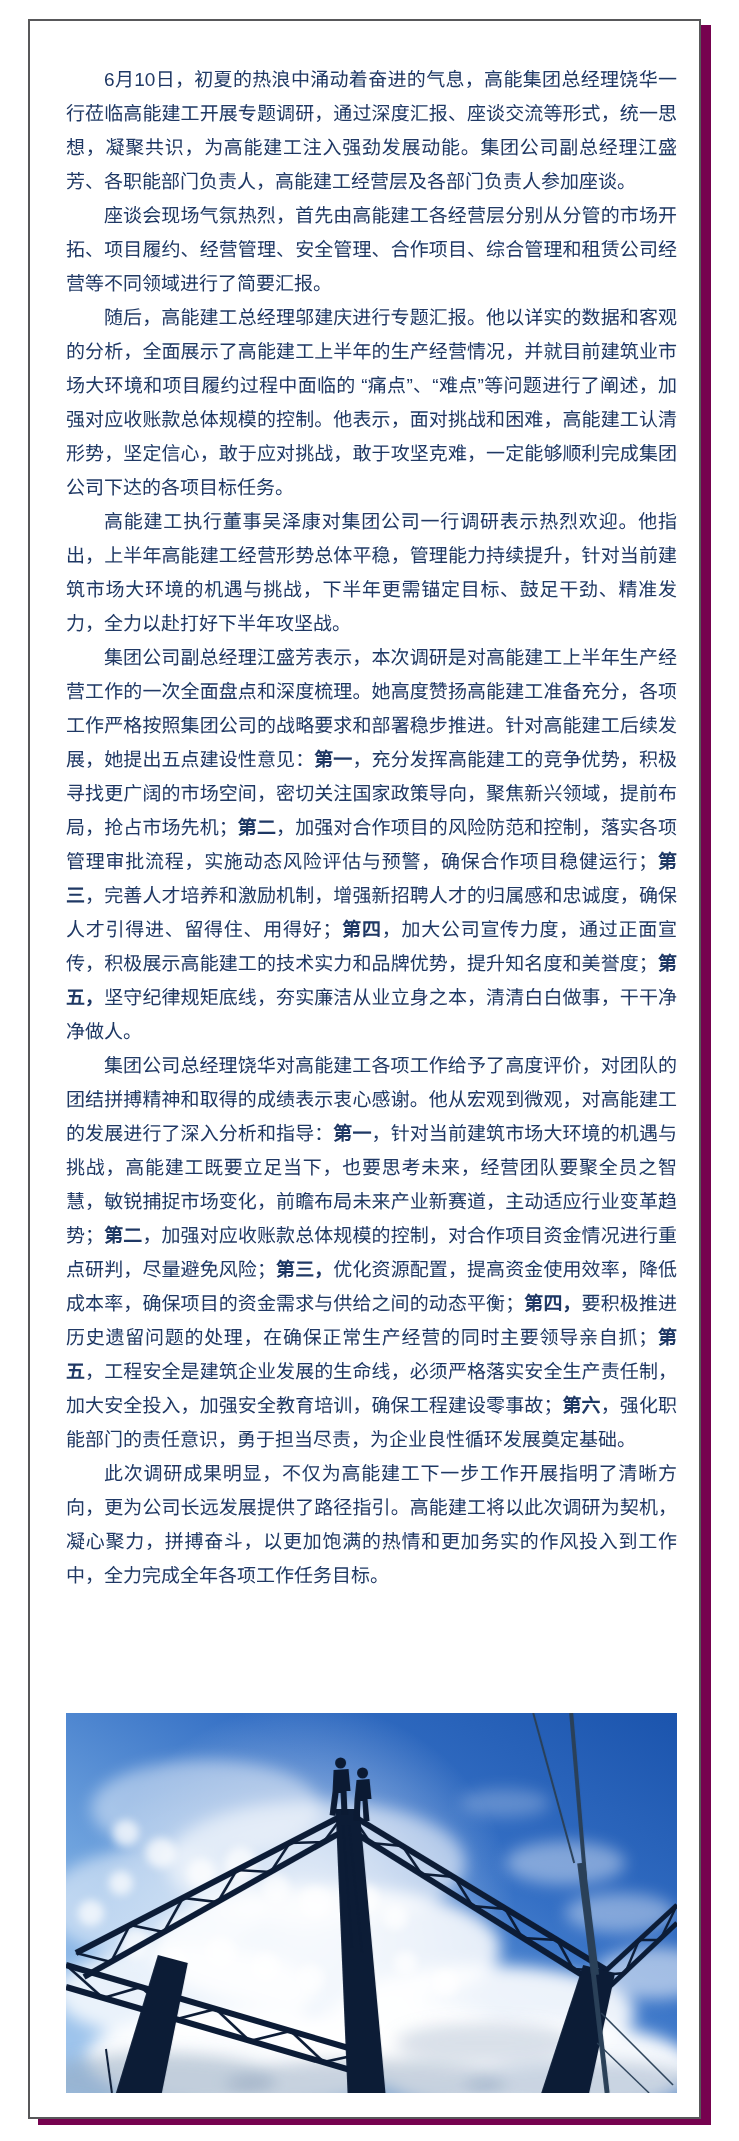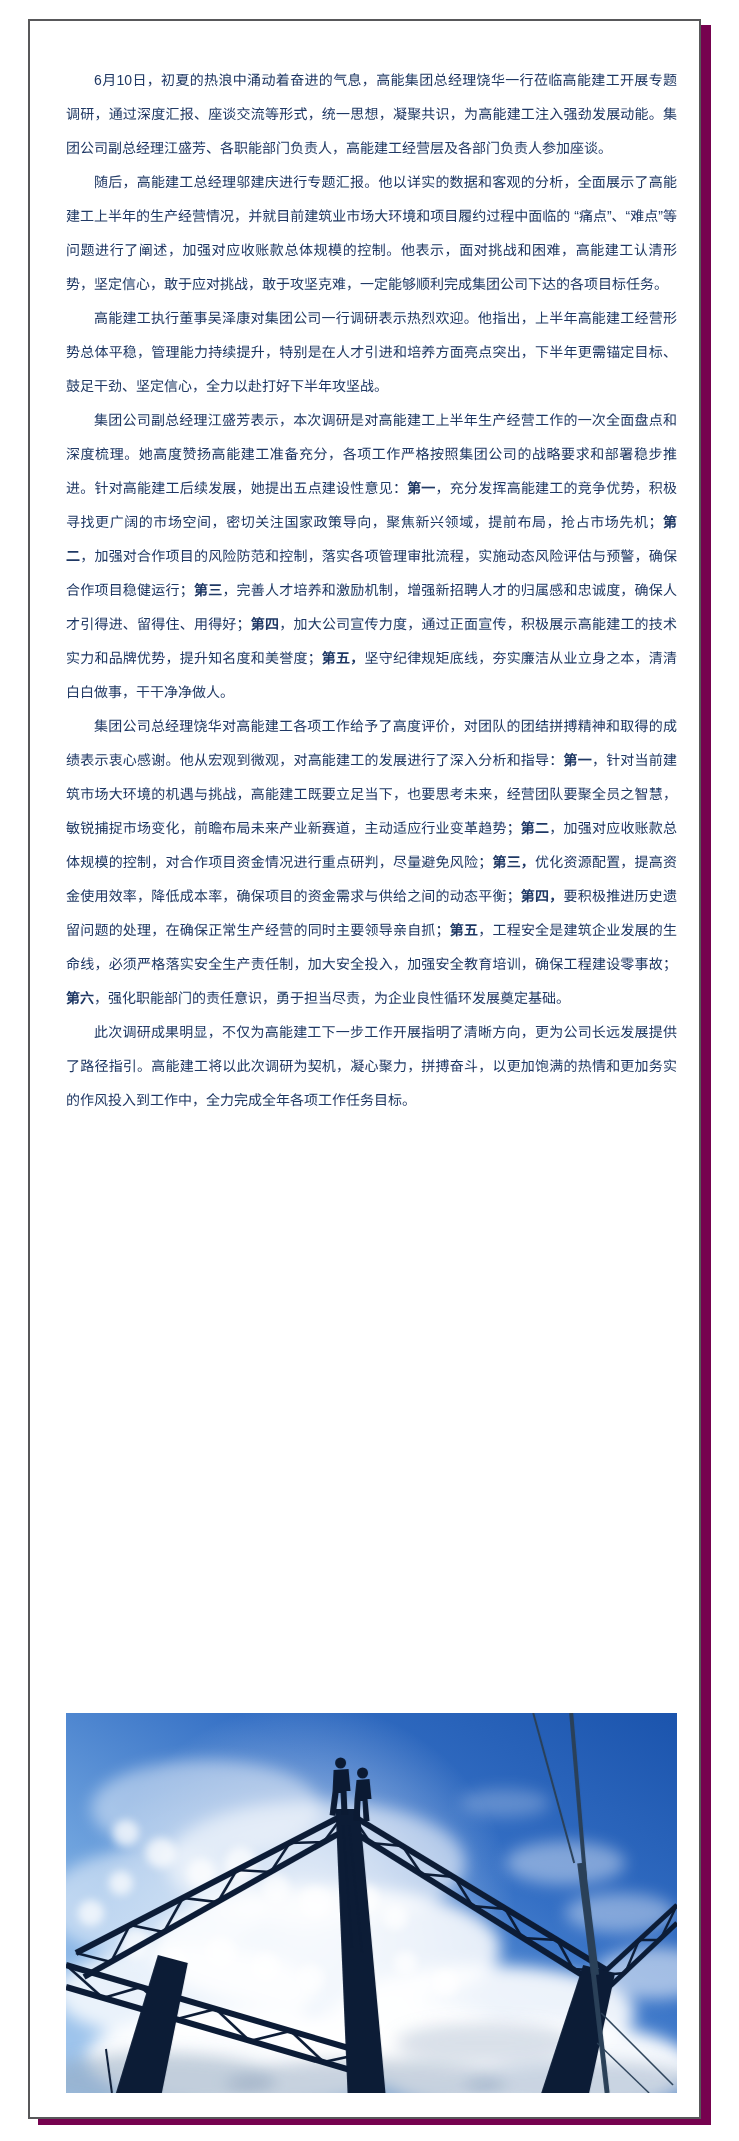--- a/index.html
+++ b/index.html
@@ -21,21 +21,21 @@
     width:673px;height:2100px;
     box-sizing:border-box;
     background:#ffffff;
     border:2px solid var(--frame-border);
     box-shadow:10px 6px 0 0 var(--accent);
   }
   .article-body{
     position:absolute;left:0;top:0;right:0;
     padding:42px 22px 0 36px;
     color:var(--text);
-    font-size:14px;
+    font-size:19px;
     line-height:34px;
     text-align:justify;
     text-justify:inter-ideograph;
   }
   .article-body p{
     margin:0;
     text-indent:2em;
     word-break:break-all;
   }
   .article-body strong{font-weight:bold;}
@@ -47,22 +47,23 @@
   }
   .article-photo svg{display:block;width:100%;height:100%;}
 </style>
 </head>
 <body>
 
 <div class="canvas">
   <div class="frame">
     <div class="article-body" id="article-body">
         <p><span>6月10日，初夏的热浪中涌动着奋进的气息，高能集团总经理饶华一行莅临高能建工开展专题调研，通过深度汇报、座谈交流等形式，统一思想，凝聚共识，为高能建工注入强劲发展动能。集团公司副总经理江盛芳、各职能部门负责人，高能建工经营层及各部门负责人参加座谈。</span></p>
+        <p><span>座谈会现场气氛热烈，首先由高能建工各经营层分别从分管的市场开拓、项目履约、经营管理、安全管理、合作项目、综合管理和租赁公司经营等不同领域进行了简要汇报。</span></p>
         <p><span>随后，高能建工总经理邬建庆进行专题汇报。他以详实的数据和客观的分析，全面展示了高能建工上半年的生产经营情况，并就目前建筑业市场大环境和项目履约过程中面临的 “痛点”、“难点”等问题进行了阐述，加强对应收账款总体规模的控制。他表示，面对挑战和困难，高能建工认清形势，坚定信心，敢于应对挑战，敢于攻坚克难，一定能够顺利完成集团公司下达的各项目标任务。</span></p>
-        <p><span>高能建工执行董事吴泽康对集团公司一行调研表示热烈欢迎。他指出，上半年高能建工经营形势总体平稳，管理能力持续提升，特别是在人才引进和培养方面亮点突出，下半年更需锚定目标、鼓足干劲、坚定信心，全力以赴打好下半年攻坚战。</span></p>
+        <p><span>高能建工执行董事吴泽康对集团公司一行调研表示热烈欢迎。他指出，上半年高能建工经营形势总体平稳，管理能力持续提升，针对当前建筑市场大环境的机遇与挑战，下半年更需锚定目标、鼓足干劲、精准发力，全力以赴打好下半年攻坚战。</span></p>
         <p><span>集团公司副总经理江盛芳表示，本次调研是对高能建工上半年生产经营工作的一次全面盘点和深度梳理。她高度赞扬高能建工准备充分，各项工作严格按照集团公司的战略要求和部署稳步推进。针对高能建工后续发展，她提出五点建设性意见：</span><strong>第一</strong><span>，充分发挥高能建工的竞争优势，积极寻找更广阔的市场空间，密切关注国家政策导向，聚焦新兴领域，提前布局，抢占市场先机；</span><strong>第二</strong><span>，加强对合作项目的风险防范和控制，落实各项管理审批流程，实施动态风险评估与预警，确保合作项目稳健运行；</span><strong>第三</strong><span>，完善人才培养和激励机制，增强新招聘人才的归属感和忠诚度，确保人才引得进、留得住、用得好；</span><strong>第四</strong><span>，加大公司宣传力度，通过正面宣传，积极展示高能建工的技术实力和品牌优势，提升知名度和美誉度；</span><strong>第五，</strong><span>坚守纪律规矩底线，夯实廉洁从业立身之本，清清白白做事，干干净净做人。</span></p>
         <p><span>集团公司总经理饶华对高能建工各项工作给予了高度评价，对团队的团结拼搏精神和取得的成绩表示衷心感谢。他从宏观到微观，对高能建工的发展进行了深入分析和指导：</span><strong>第一</strong><span>，针对当前建筑市场大环境的机遇与挑战，高能建工既要立足当下，也要思考未来，经营团队要聚全员之智慧，敏锐捕捉市场变化，前瞻布局未来产业新赛道，主动适应行业变革趋势；</span><strong>第二</strong><span>，加强对应收账款总体规模的控制，对合作项目资金情况进行重点研判，尽量避免风险；</span><strong>第三，</strong><span>优化资源配置，提高资金使用效率，降低成本率，确保项目的资金需求与供给之间的动态平衡；</span><strong>第四，</strong><span>要积极推进历史遗留问题的处理，在确保正常生产经营的同时主要领导亲自抓；</span><strong>第五</strong><span>，工程安全是建筑企业发展的生命线，必须严格落实安全生产责任制，加大安全投入，加强安全教育培训，确保工程建设零事故；</span><strong>第六</strong><span>，强化职能部门的责任意识，勇于担当尽责，为企业良性循环发展奠定基础。</span></p>
         <p><span>此次调研成果明显，不仅为高能建工下一步工作开展指明了清晰方向，更为公司长远发展提供了路径指引。高能建工将以此次调研为契机，凝心聚力，拼搏奋斗，以更加饱满的热情和更加务实的作风投入到工作中，全力完成全年各项工作任务目标。</span></p>
       </div>
 
     <figure class="article-photo" aria-label="两名工人在钢结构桁架顶端作业的剪影，背景为蓝天白云和吊塔">
       <svg viewBox="0 0 612 380" preserveAspectRatio="none">
         <defs>
           <linearGradient id="sky" x1="1" y1="0" x2="0.1" y2="0.9">
             <stop offset="0" stop-color="#1b54ad"></stop>

